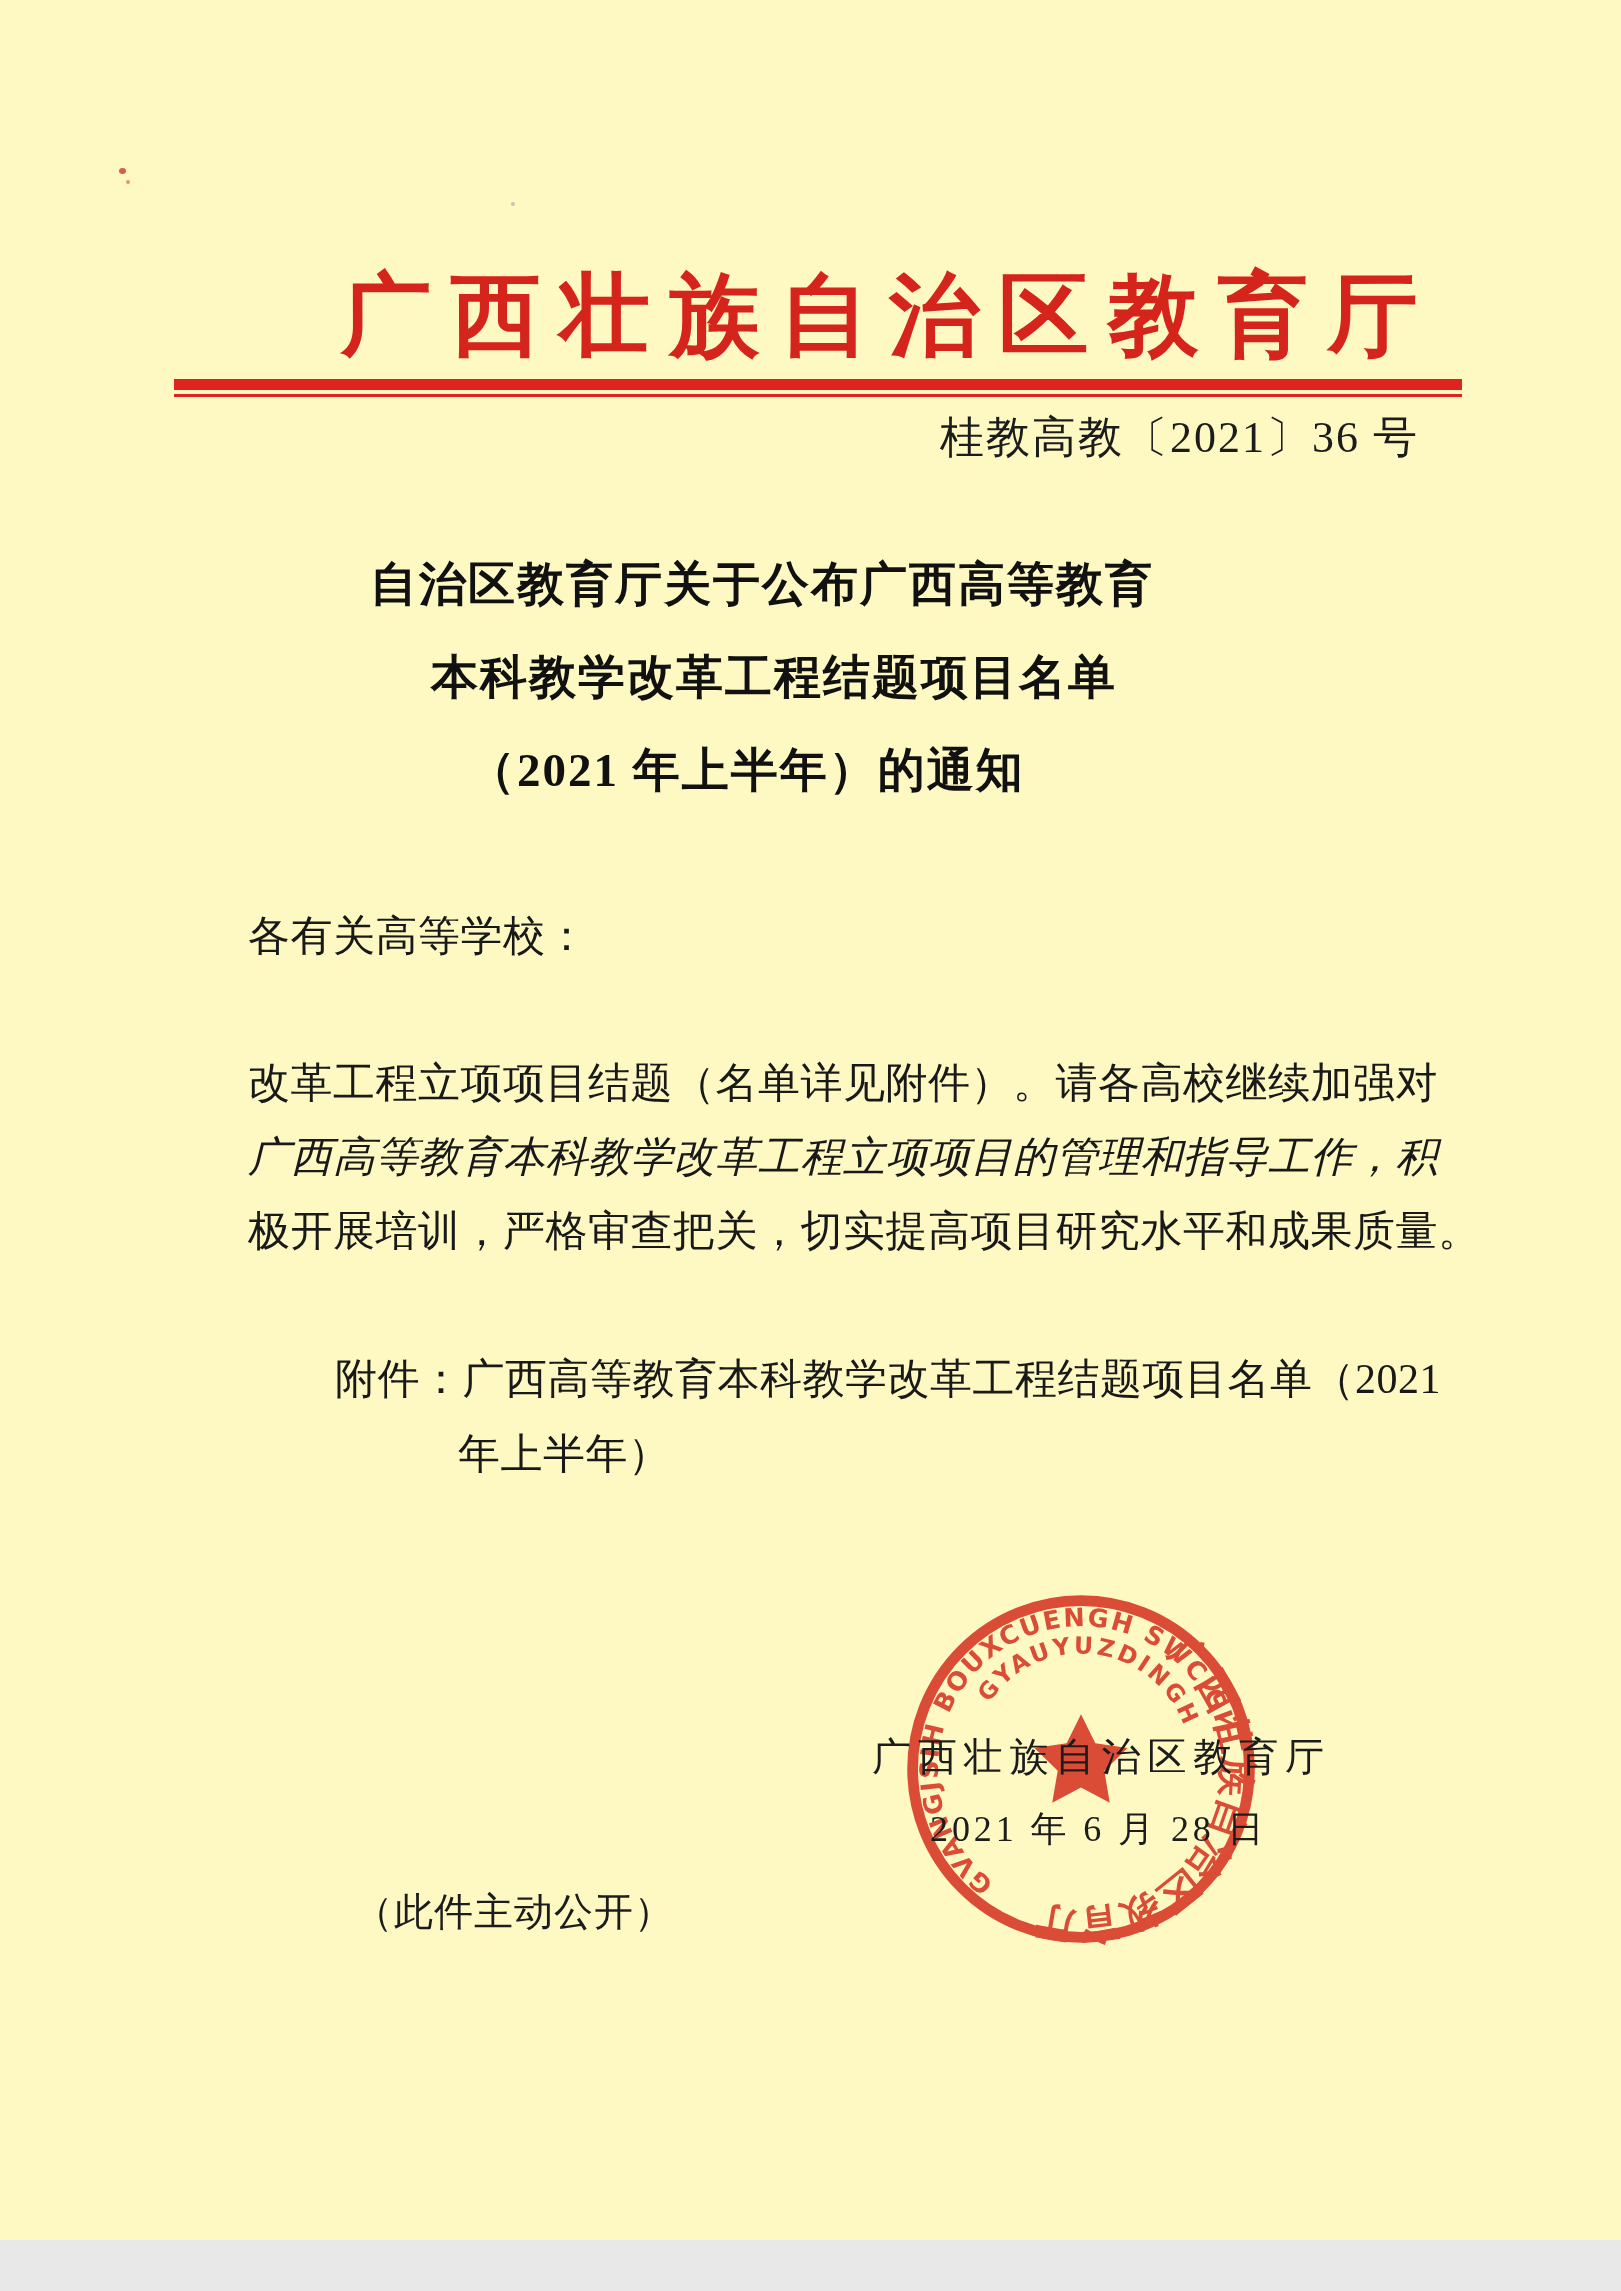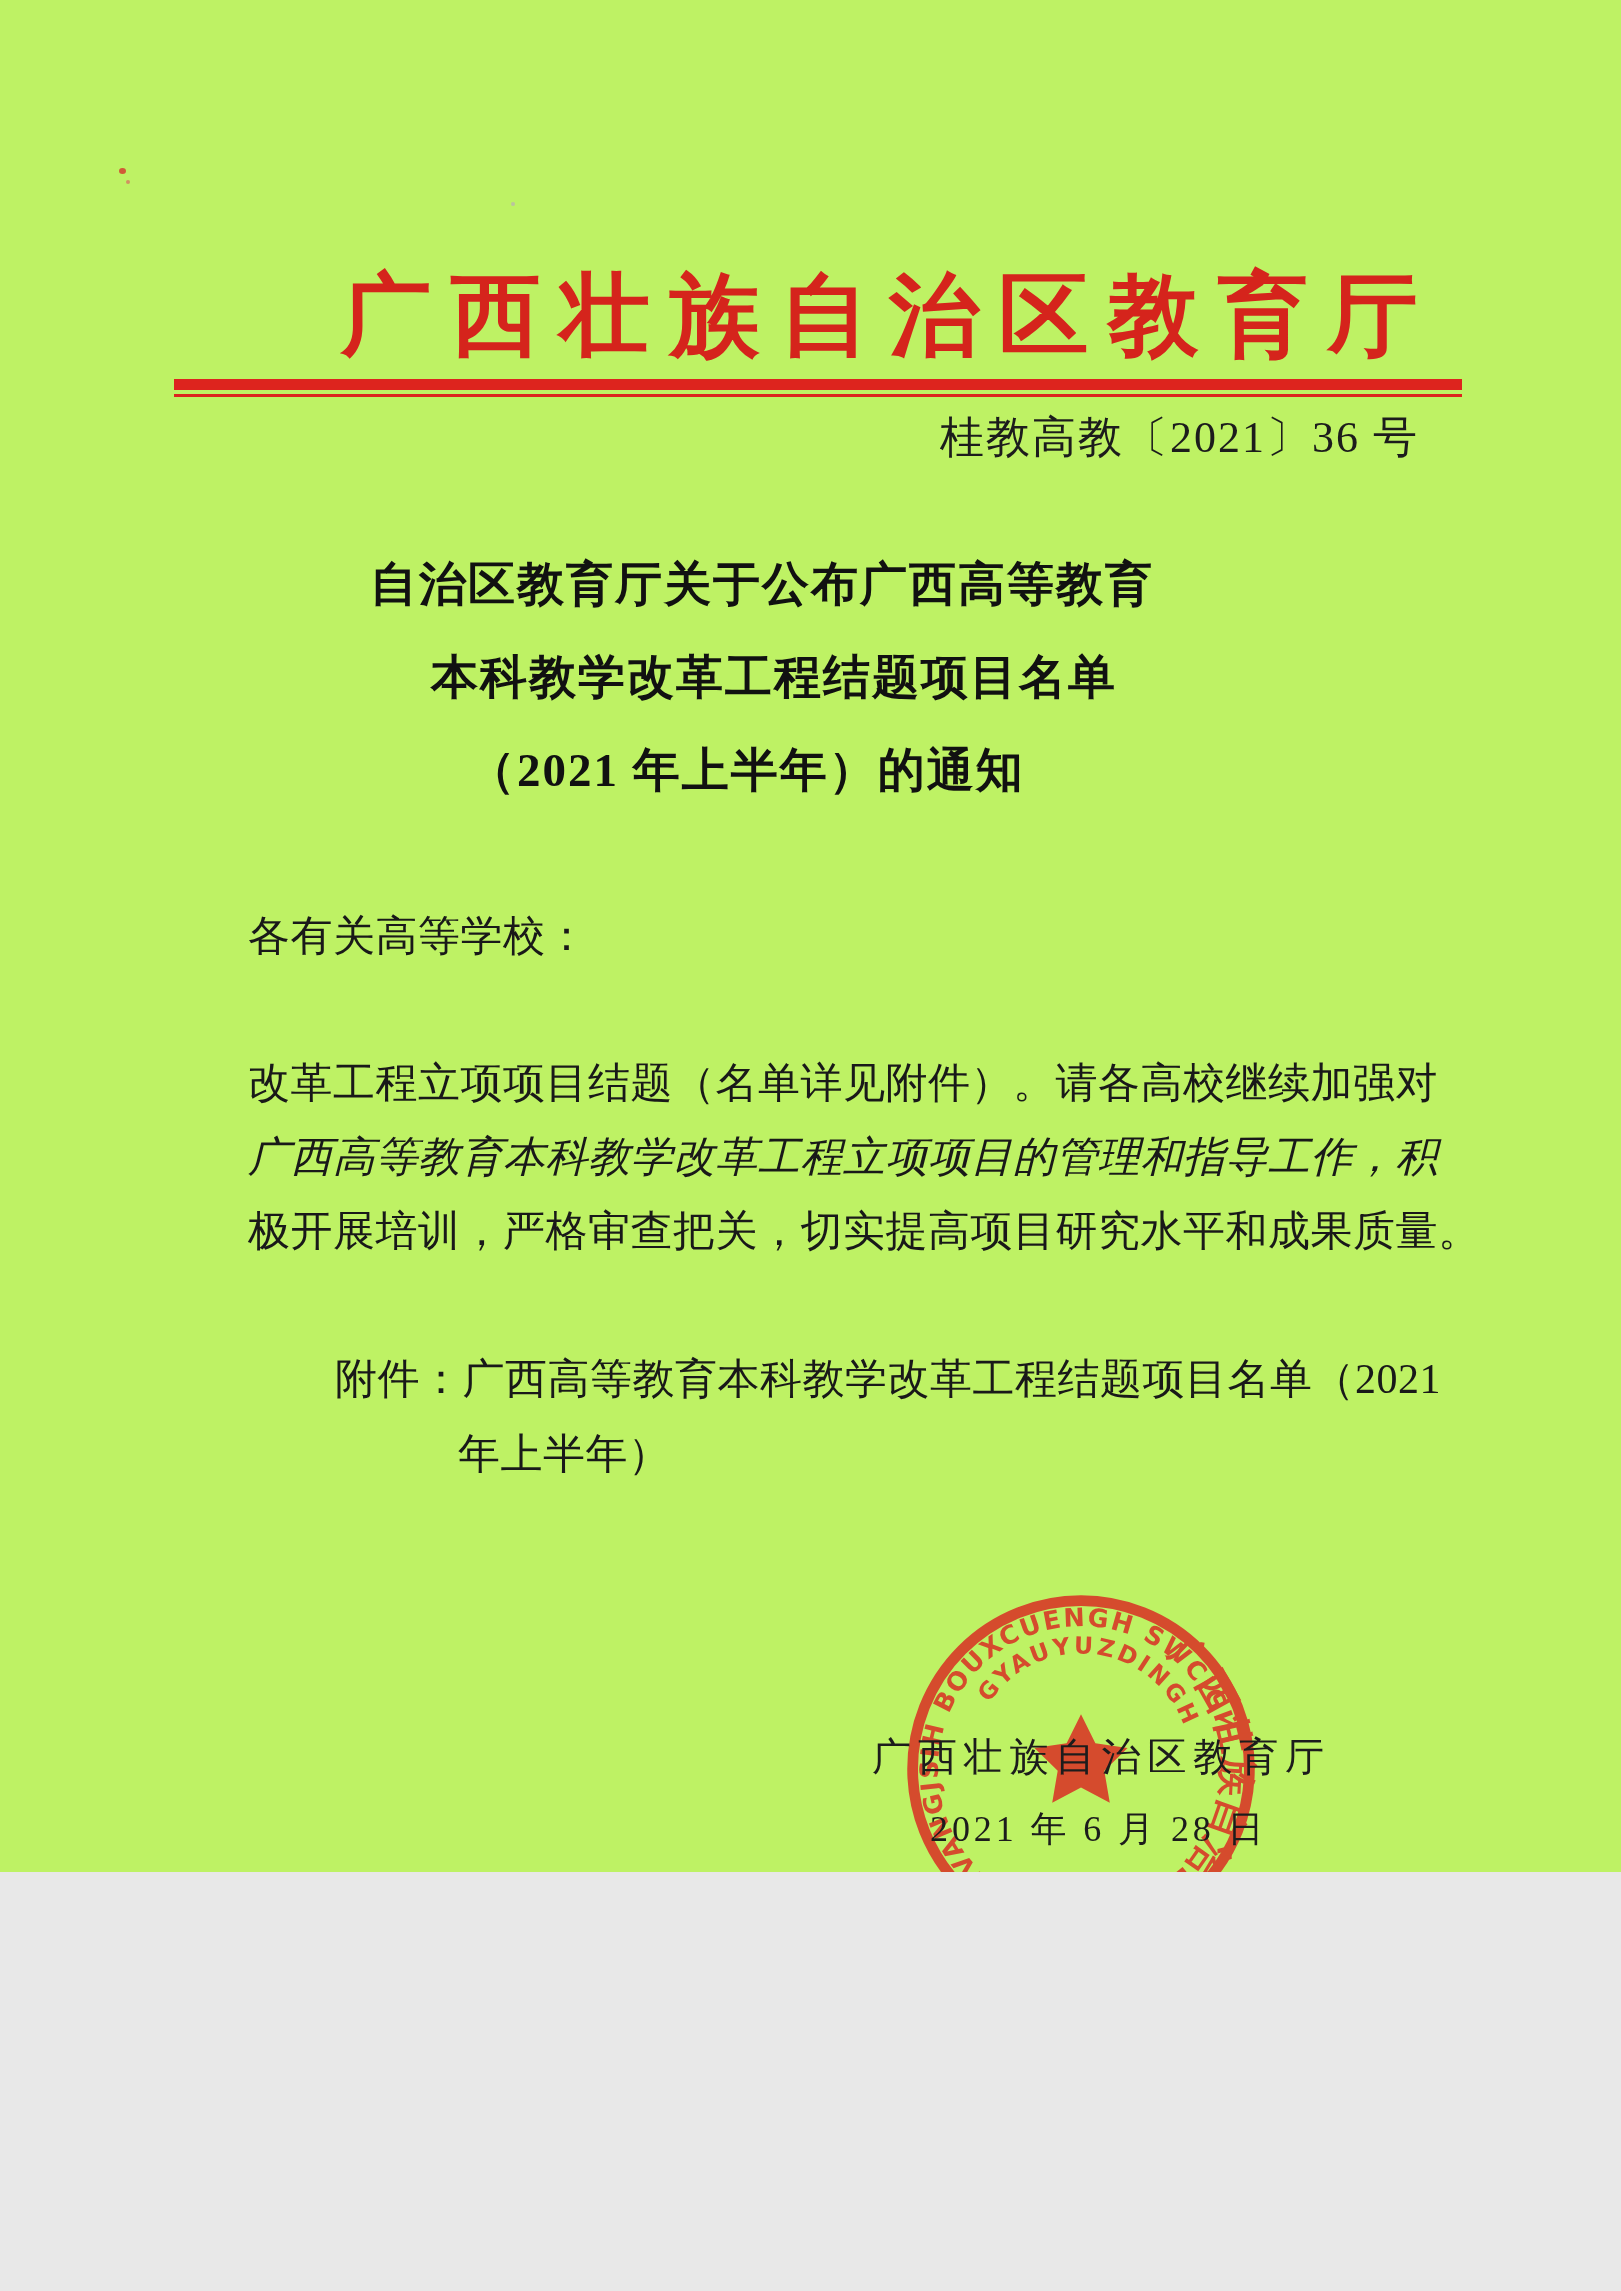--- a/index.html
+++ b/index.html
@@ -1,19 +1,19 @@
 <!DOCTYPE html>
 <html><head>
 <meta charset="utf-8">
 <style>
   html,body{margin:0;padding:0;background:#e8e8e8;}
   .page{
     position:relative;
-    width:1621px;height:1872px;
-    background:#bef264;
+    width:1621px;height:2240px;
+    background:#fef9c3;
     overflow:hidden;
     font-family:"Liberation Serif","DejaVu Serif",serif;
     color:#1c1c1c;
   }
   .abs{position:absolute;white-space:nowrap;line-height:1;}
   
   .agency-head{
     left:341px;top:271px;
     font-size:90px;font-weight:bold;
     letter-spacing:19.6px;

